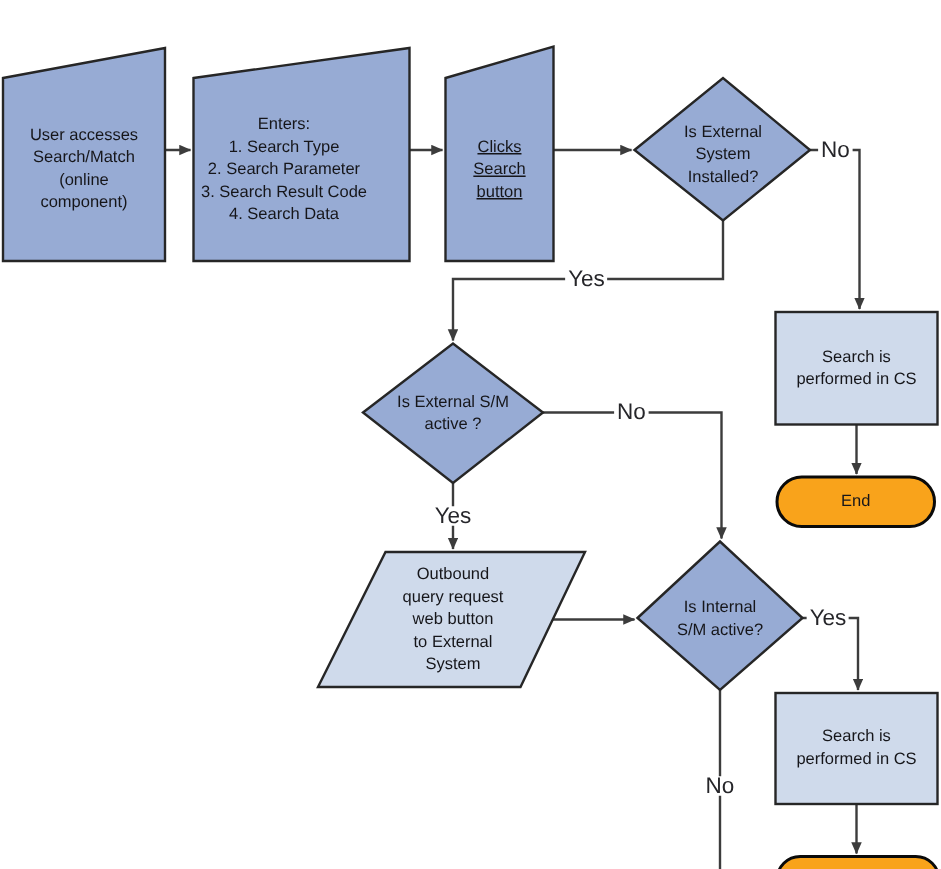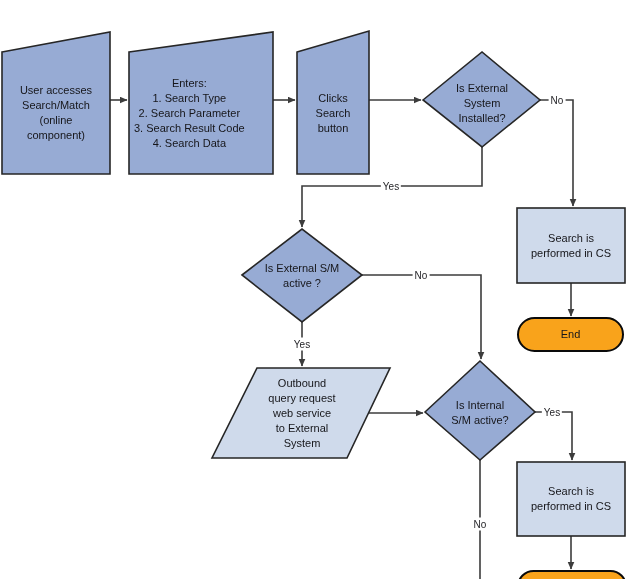--- a/index.html
+++ b/index.html
@@ -9,21 +9,21 @@
   }
   .layer{position:absolute;left:0;top:0;}
   .node-lbl{
     position:absolute;display:flex;align-items:center;justify-content:center;
     text-align:center;font-size:11px;line-height:15px;color:#16161a;
     white-space:pre-line;pointer-events:none;
   }
   .node-lbl.left-align{justify-content:flex-start;text-align:center;padding-left:3px;}
   .edge-lbl{
     position:absolute;transform:translate(-50%,-50%);
-    background:#ffffff;padding:0 2px;font-size:10px;line-height:13px;
+    background:#ffffff;padding:0 2px;font-size:15px;line-height:13px;
     color:#26262a;white-space:nowrap;pointer-events:none;
   }
   .shape{stroke:#262626;stroke-width:1.6;}
   .terminator{stroke:#0a0a0a;stroke-width:2;}
   .wire{fill:none;stroke-width:1.6;}
 </style>
 </head>
 <body>
 
 <div class="stage">
@@ -65,39 +65,39 @@
 Search/Match
 (online
 component)</div>
 
   <div class="node-lbl left-align" style="left:131px;top:24px;width:140px;height:122px;">Enters:
 1. Search Type
 2. Search Parameter
 3. Search Result Code
 4. Search Data</div>
 
-  <div class="node-lbl" style="left:297px;top:24px;width:72px;height:122px;">Clicks
+  <div class="node-lbl" style="left:297px;top:24px;width:72px;height:122px;text-decoration:underline;">Clicks
 Search
 button</div>
 
   <div class="node-lbl" style="left:423px;top:40px;width:118px;height:71px;">Is External
 System
 Installed?</div>
 
   <div class="node-lbl" style="left:517px;top:180px;width:108px;height:75px;">Search is
 performed in CS</div>
 
   <div class="node-lbl" style="left:242px;top:217px;width:120px;height:61px;">Is External S/M
 active ?</div>
 
   <div class="node-lbl" style="left:518px;top:290px;width:105px;height:33px;">End</div>
 
   <div class="node-lbl" style="left:227px;top:340px;width:150px;height:90px;">Outbound
 query request
-web service
+web button
 to External
 System</div>
 
   <div class="node-lbl" style="left:425px;top:354px;width:110px;height:61px;">Is Internal
 S/M active?</div>
 
   <div class="node-lbl" style="left:517px;top:434px;width:108px;height:74px;">Search is
 performed in CS</div>
 
   <div class="node-lbl" style="left:518px;top:543px;width:108px;height:31px;">End Result</div>

